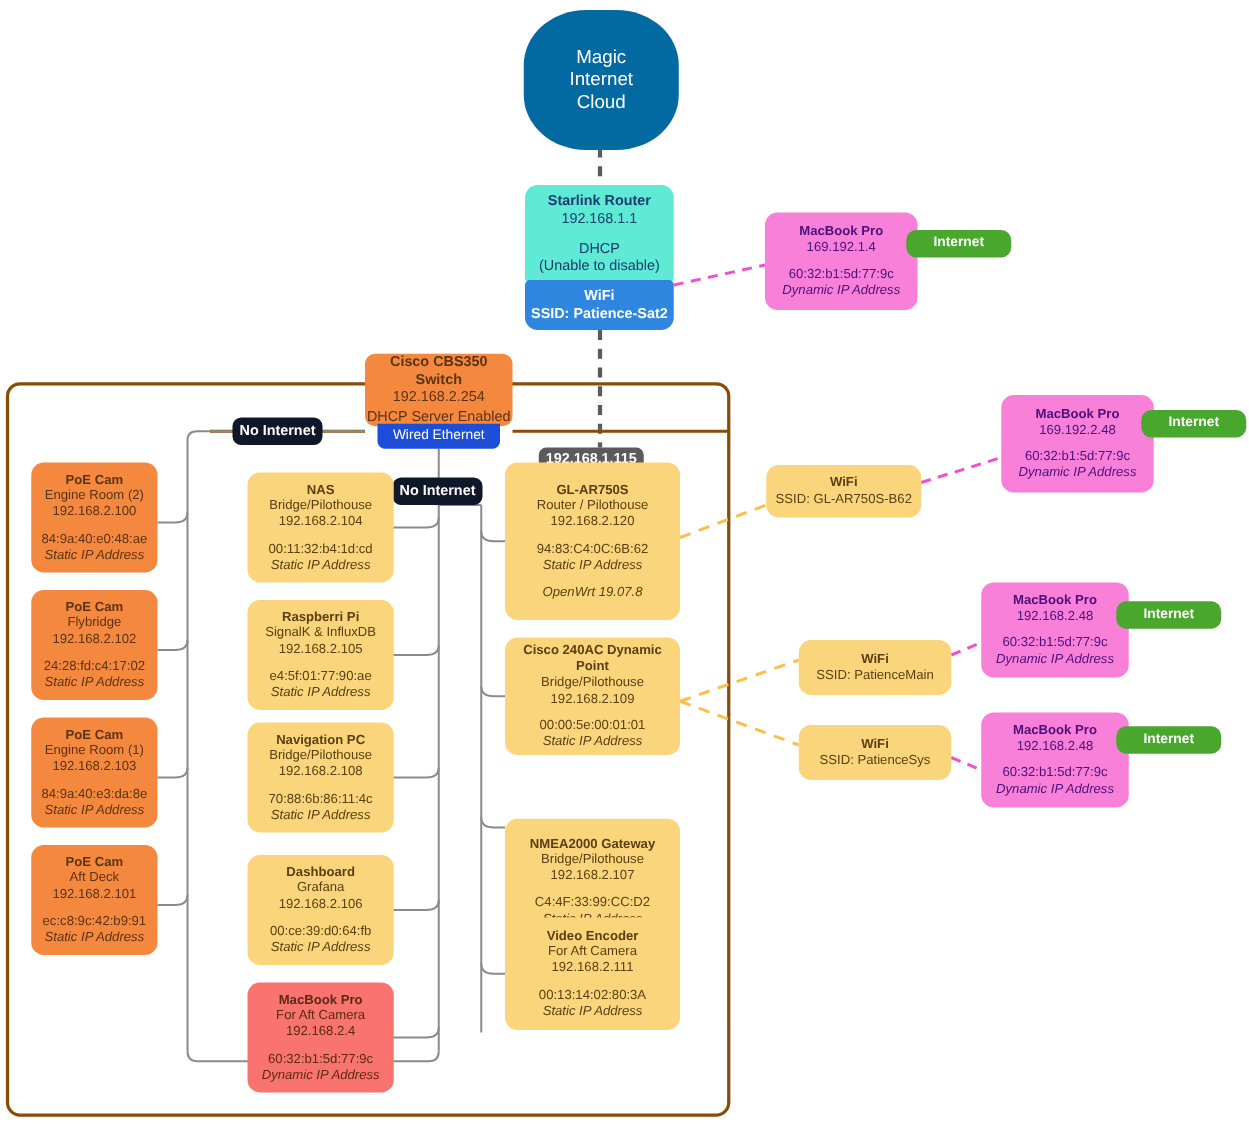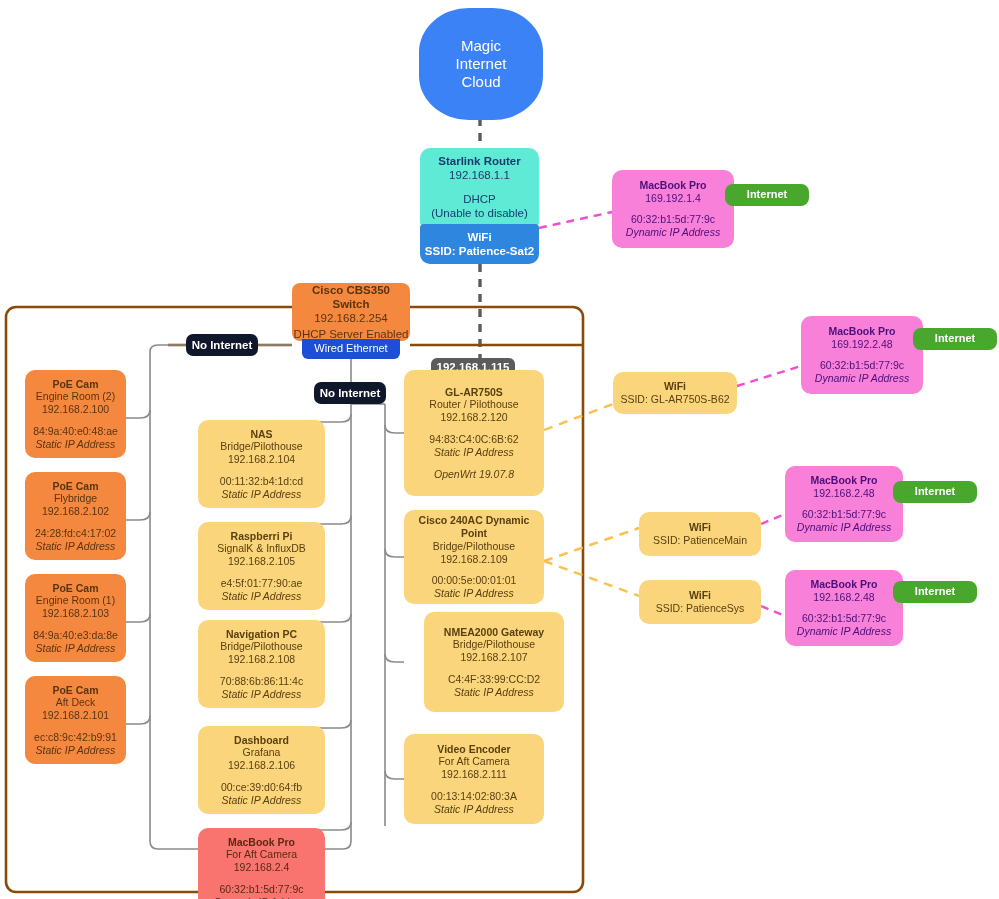--- a/index.html
+++ b/index.html
@@ -10,21 +10,21 @@
 
   .node{position:absolute;box-sizing:border-box;border-radius:10px;
         display:flex;flex-direction:column;align-items:center;justify-content:center;
         text-align:center;line-height:1.22;}
   .ttl{font-weight:bold;}
   .sub{}
   .gap{height:0.85em;}
   .ital{font-style:italic;}
 
   
-  .cloud{background:#3b82f6;color:#ffffff;}
+  .cloud{background:#0369a1;color:#ffffff;}
   .blue-rtr{background:#5eead4;color:#1a3b6e;}
   .blue-wifi{background:#2e86de;color:#ffffff;}
   .orange-sw{background:#f5883f;color:#5a3410;}
   .brown-tag{background:#1d4ed8;color:#ffffff;}
   .cam{background:#f5883f;color:#5a3410;}
   .amber{background:#fbd57c;color:#5a4010;}
   .salmon{background:#f9736f;color:#5a2a14;}
   .pink{background:#f880d8;color:#4b0f7a;}
   .green{background:#4aa72e;color:#ffffff;}
   .red{background:#0f172a;color:#ffffff;}
@@ -48,31 +48,31 @@
   #ni2{left:314px;top:382px;width:72px;height:22px;font-size:11.5px;border-radius:7px;}
 
   #ip115{left:431px;top:358px;width:84px;height:19px;font-size:11.5px;border-radius:6px;}
 
   .camcol{left:25px;width:101px;font-size:10.5px;}
   #cam1{top:370px;height:88px;}
   #cam2{top:472px;height:88px;}
   #cam3{top:574px;height:88px;}
   #cam4{top:676px;height:88px;}
 
-  .midcol{left:198px;width:127px;font-size:10.5px;margin-top:42px;}
+  .midcol{left:198px;width:117px;font-size:10.5px;}
   #nas{top:378px;height:88px;}
   #rpi{top:480px;height:88px;}
   #navpc{top:578px;height:88px;}
   #dash{top:684px;height:88px;}
   #mbp-aft{top:786px;height:88px;}
 
   .rightcol{left:404px;width:140px;font-size:10.5px;}
   #glar{top:370px;height:126px;}
   #cisco240{top:510px;height:94px;}
-  #nmea{top:612px;height:100px;margin-left:20px;}
+  #nmea{top:655px;height:100px;}
   #venc{top:734px;height:90px;}
 
   .wifibox{font-size:10.5px;}
   #wifi-b62{left:613px;top:372px;width:124px;height:42px;}
   #wifi-main{left:639px;top:512px;width:122px;height:44px;}
   #wifi-sys{left:639px;top:580px;width:122px;height:44px;}
 
   .mbp{font-size:10.5px;}
   #mbp1{left:612px;top:170px;width:122px;height:78px;}
   #mbp2{left:801px;top:316px;width:122px;height:78px;}

